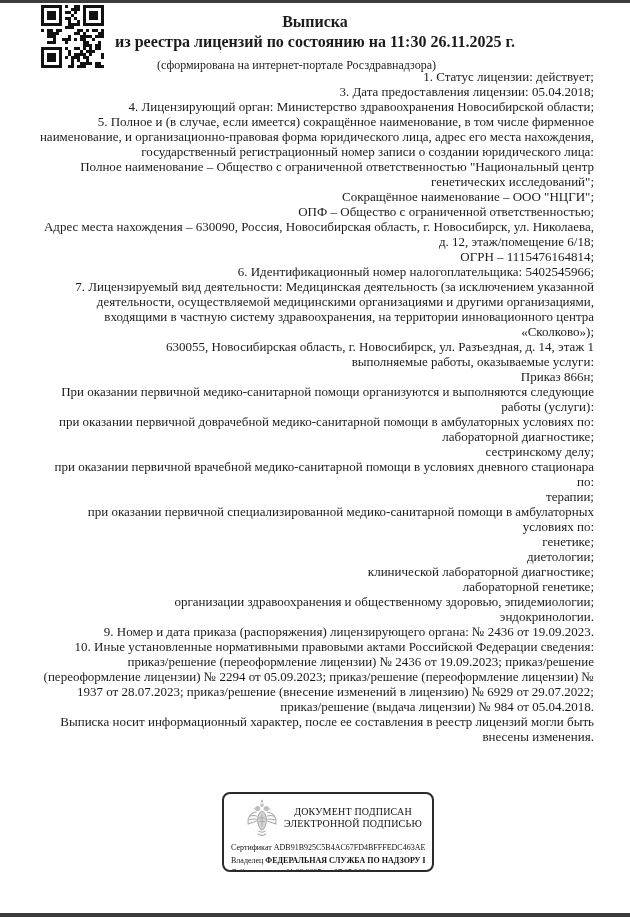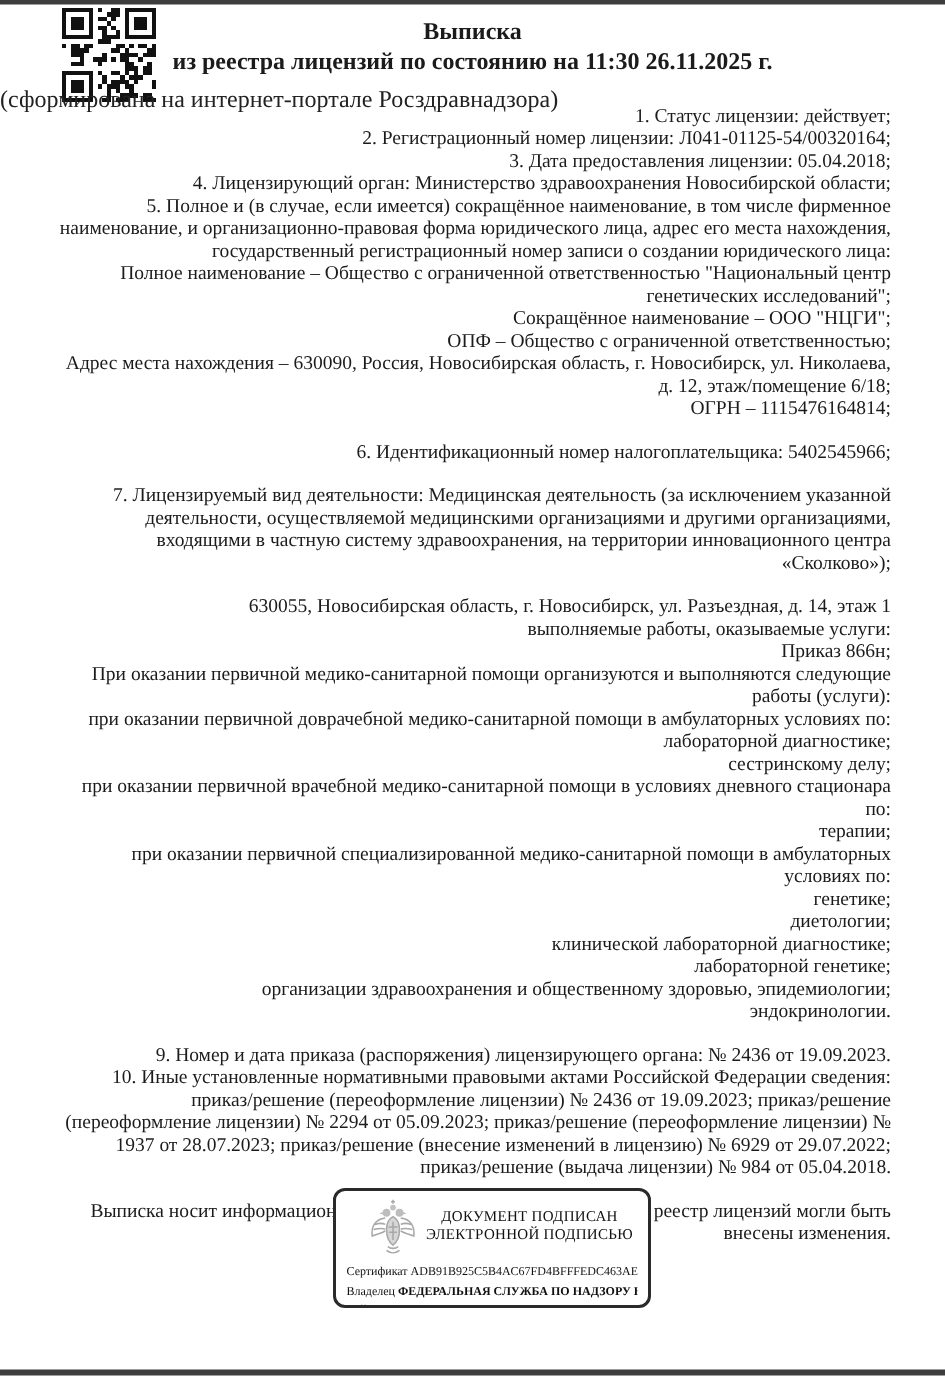--- a/index.html
+++ b/index.html
@@ -11,26 +11,26 @@
   #edge-top{top:0;height:3px;}
   #edge-bottom{top:913px;height:4px;}
 
   
   #qr{position:absolute;left:41px;top:5px;width:63px;height:63px;}
 
   
   #title-block{position:absolute;left:0;top:12px;width:630px;text-align:center;}
   #title-line1{font-size:16px;font-weight:bold;line-height:20px;}
   #title-line2{font-size:16px;font-weight:bold;line-height:20px;}
-  #note{position:absolute;left:0;top:58px;width:593px;text-align:left;font-size:16px;color:#222;}
+  #note{position:absolute;left:0;top:58px;width:593px;text-align:center;font-size:12px;color:#222;}
 
   
   #doc-body{position:absolute;left:37px;top:69px;width:557px;font-size:13px;line-height:15px;}
   #doc-body p{margin:0;padding:0;text-align:right;}
-  #doc-body p.gap{margin-top:14px;}
+  #doc-body p.gap{margin-top:0;}
   #doc-body p.ind1{text-indent:11px;}
   #doc-body p.ind2{text-indent:21px;}
 
   
   #stamp{
     position:absolute;left:222px;top:792px;width:212px;height:80px;background:#fff;
     border:2px solid #2a2a2a;border-radius:8px;box-sizing:border-box;overflow:hidden;
   }
   #stamp-top{display:flex;align-items:center;padding:5px 6px 2px 20px;justify-content:space-between;}
   #stamp-emblem{width:36px;height:38px;flex:0 0 36px;}
@@ -175,21 +175,20 @@
     </svg></div>
 
 <div id="title-block">
   <div id="title-line1">Выписка</div>
   <div id="title-line2">из реестра лицензий по состоянию на 11:30 26.11.2025 г.</div>
 </div>
 <div id="note">(сформирована на интернет-портале Росздравнадзора)</div>
 
 <div id="doc-body">
     <p>1. Статус лицензии: действует;</p>
-    <p>2. Регистрационный номер лицензии: Л041-01125-54/00320164;</p>
     <p>3. Дата предоставления лицензии: 05.04.2018;</p>
     <p>4. Лицензирующий орган: Министерство здравоохранения Новосибирской области;</p>
     <p>5. Полное и (в случае, если имеется) сокращённое наименование, в том числе фирменное наименование, и организационно-правовая форма юридического лица, адрес его места нахождения, государственный регистрационный номер записи о создании юридического лица:</p>
     <p>Полное наименование – Общество с ограниченной ответственностью "Национальный центр генетических исследований";</p>
     <p>Сокращённое наименование – ООО "НЦГИ";</p>
     <p>ОПФ – Общество с ограниченной ответственностью;</p>
     <p>Адрес места нахождения – 630090, Россия, Новосибирская область, г. Новосибирск, ул. Николаева, д. 12, этаж/помещение 6/18;</p>
     <p>ОГРН – 1115476164814;</p>
     <p class="gap">6. Идентификационный номер налогоплательщика: 5402545966;</p>
     <p class="gap">7. Лицензируемый вид деятельности: Медицинская деятельность (за исключением указанной деятельности, осуществляемой медицинскими организациями и другими организациями, входящими в частную систему здравоохранения, на территории инновационного центра «Сколково»);</p>

